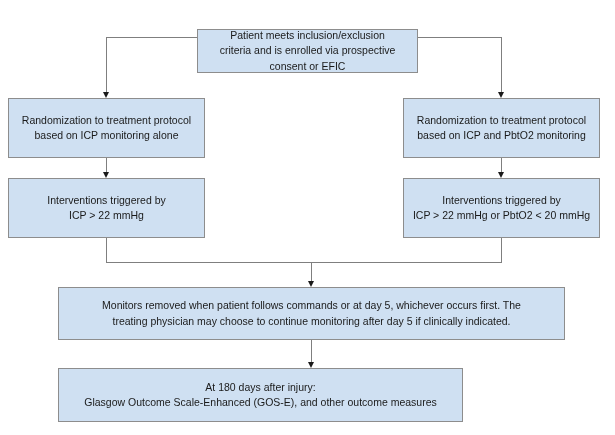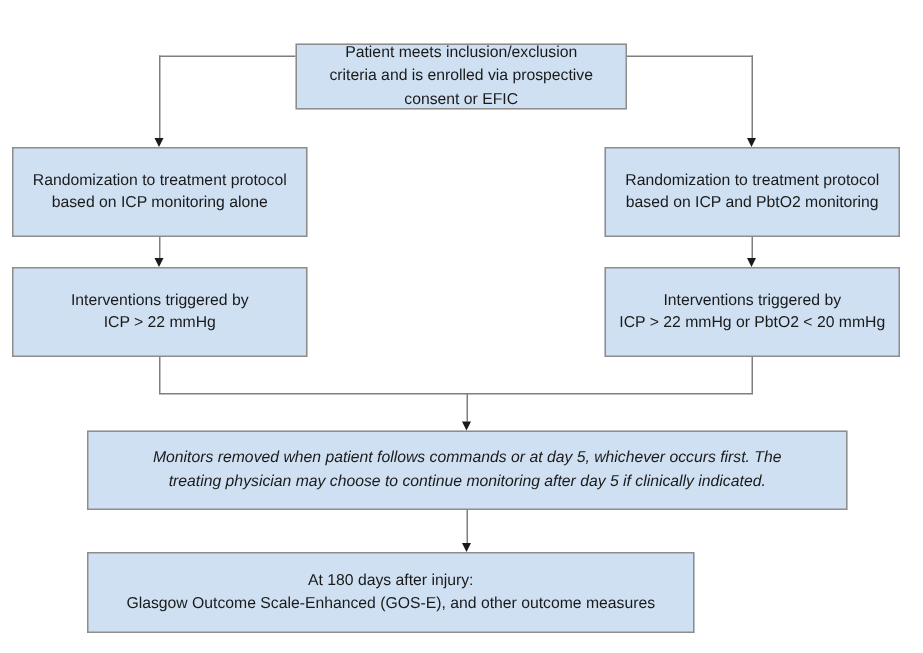--- a/index.html
+++ b/index.html
@@ -54,21 +54,21 @@
     border-top: 6px solid #1a1a1a;
     z-index: 3;
   }
 
   
   #node-enrollment   { left: 197px; top: 10px;  width: 221px; height: 44px; margin-top: 19px; }
   #node-rand-icp     { left: 8px;   top: 98px;  width: 197px; height: 60px; }
   #node-rand-icp-pbto2 { left: 403px; top: 98px; width: 197px; height: 60px; }
   #node-interv-icp   { left: 8px;   top: 178px; width: 197px; height: 60px; }
   #node-interv-both  { left: 403px; top: 178px; width: 197px; height: 60px; }
-  #node-monitors     { left: 58px;  top: 287px; width: 507px; height: 53px; font-style: italic; }
+  #node-monitors     { left: 58px;  top: 287px; width: 507px; height: 53px; }
   #node-outcomes     { left: 58px;  top: 368px; width: 405px; height: 54px; }
 
   
   
   #edge-left-h   { left: 106px; top: 37px;  width: 92px; }
   #edge-left-v   { left: 106px; top: 37px;  height: 55px; }
   #arrow-left    { left: 103px; top: 92px; }
 
   
   #edge-right-h  { left: 417px; top: 37px;  width: 85px; }

